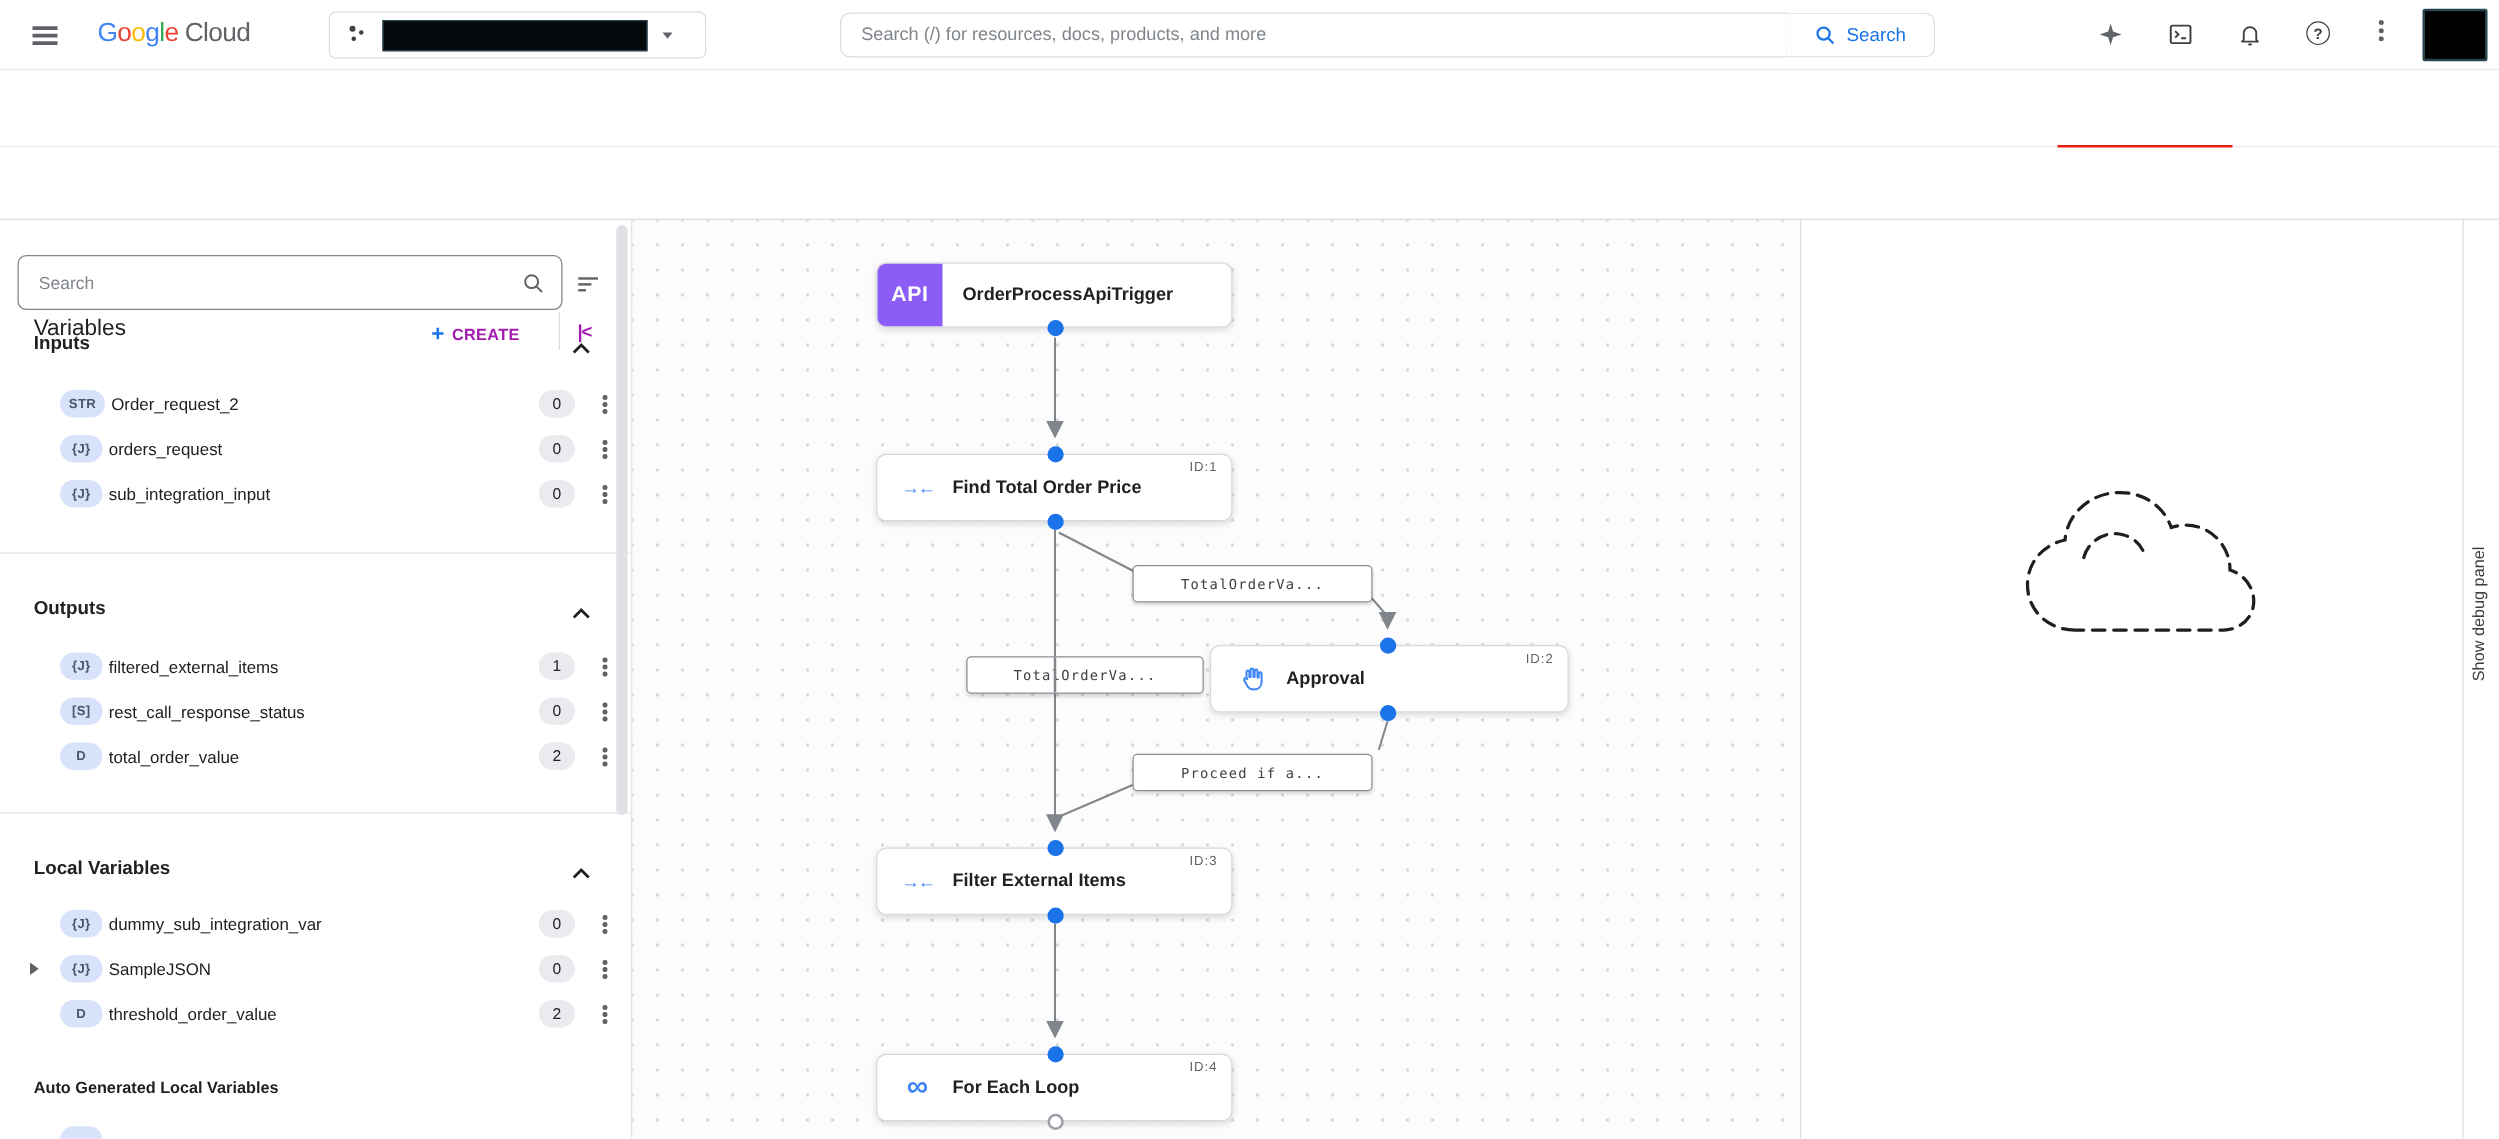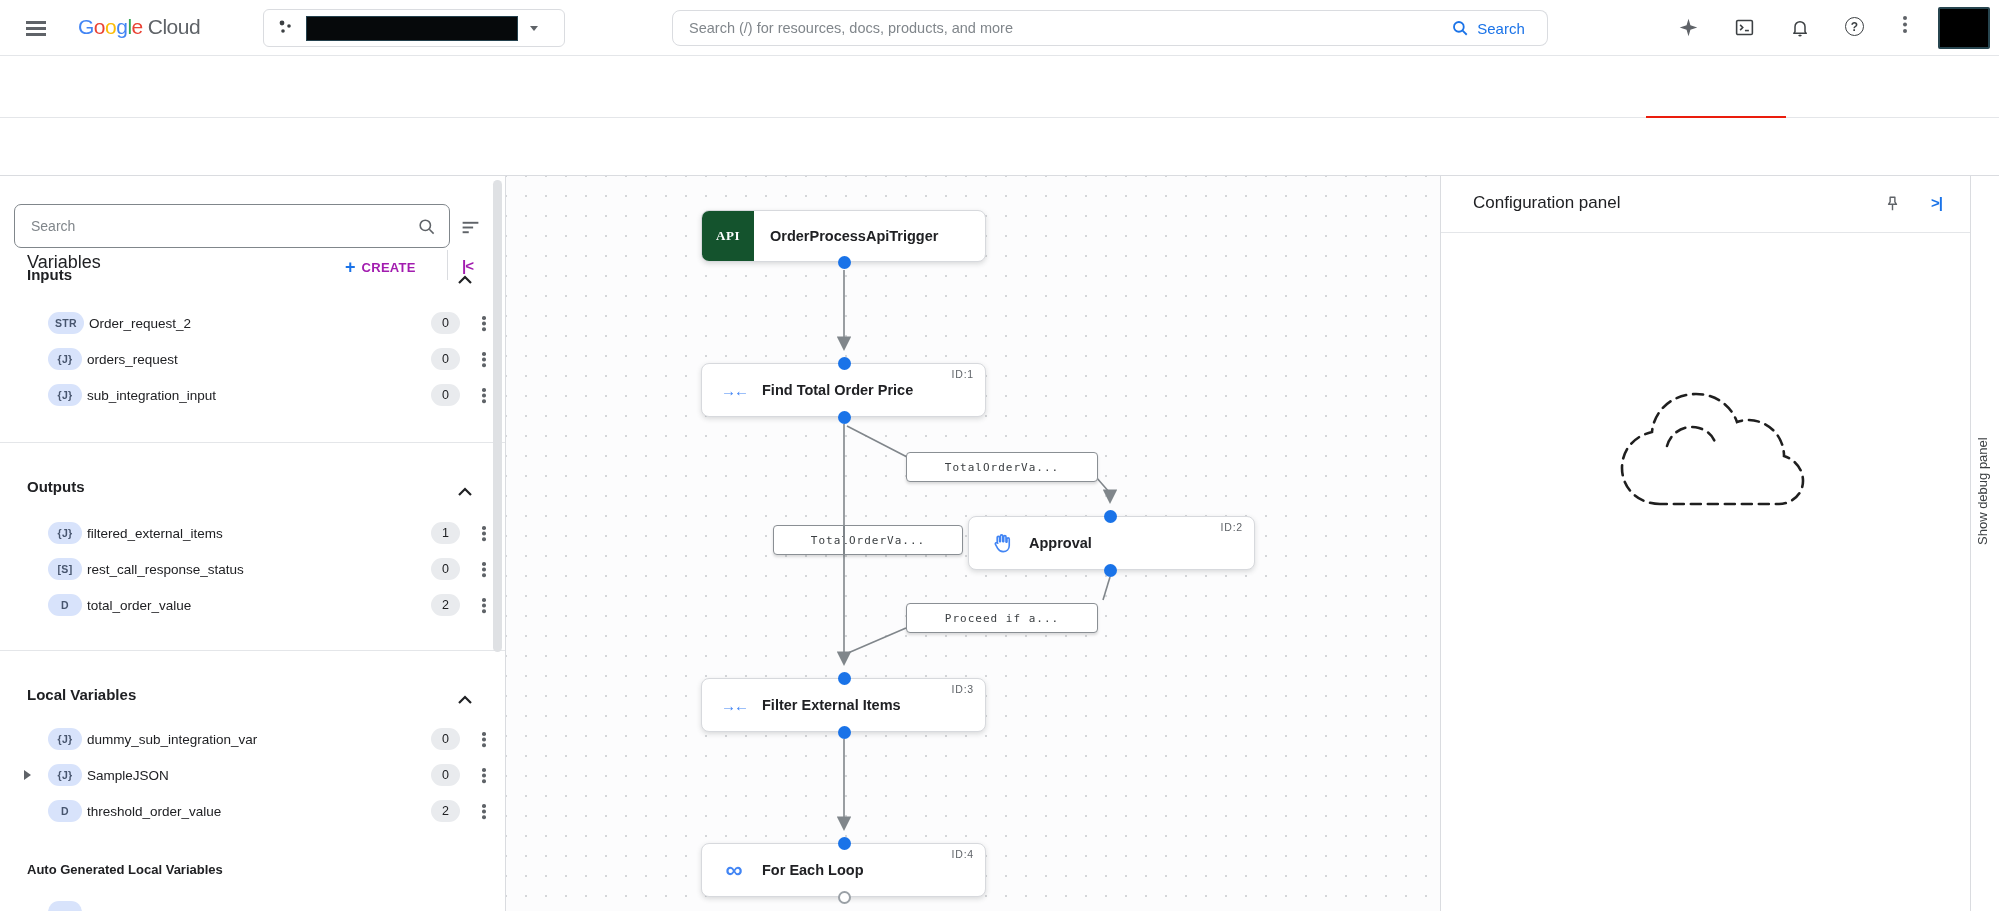--- a/index.html
+++ b/index.html
@@ -58,21 +58,21 @@
   .vcount{min-width:29px;height:22px;padding:0 8px;border-radius:11px;background:#e9ebee;color:#202124;font-size:12.5px;display:inline-flex;align-items:center;justify-content:center;margin-right:16px}
   .mdwrap{width:16px;height:18px;display:flex;align-items:flex-start;justify-content:center;padding-top:2px}
   .mdots{display:inline-block;width:3.6px;height:3.6px;border-radius:50%;background:#5f6368;box-shadow:0 5.6px 0 #5f6368,0 11.2px 0 #5f6368}
   .sb-div{position:absolute;left:0;width:505px;height:1px;background:#e4e6e9}
   .expander{position:absolute;left:24px;width:0;height:0;border-top:5px solid transparent;border-bottom:5px solid transparent;border-left:7px solid #5f6368}
   .scrollbar{position:absolute;left:493px;top:180px;width:9px;height:472px;background:#dfe1e4;border-radius:5px}
   
   .canvas{position:absolute;left:506px;top:176px;width:934px;height:735px;background-color:#fcfcfd;background-image:radial-gradient(#d4d6d9 1.1px,transparent 1.3px);background-size:20px 20px;background-position:10px 10px;overflow:hidden}
   .node{position:absolute;width:285px;height:54px;background:#fff;border:1px solid #d7d9dd;border-radius:8px;box-shadow:0 2px 5px rgba(60,64,67,.18);display:flex;align-items:center;cursor:pointer}
   .node-id{position:absolute;top:4px;right:11px;font-size:10.5px;color:#5f6368;letter-spacing:.8px}
-  .api-block{width:52px;height:100%;background:#14532d;border-radius:7px 0 0 7px;color:#fff;display:flex;align-items:center;justify-content:center;font-family:Liberation Serif, serif;font-weight:bold;font-size:13px;letter-spacing:.5px}
+  .api-block{width:52px;height:100%;background:#8b5cf6;border-radius:7px 0 0 7px;color:#fff;display:flex;align-items:center;justify-content:center;font-family:Liberation Sans, sans-serif;font-weight:bold;font-size:17px;letter-spacing:.5px}
   .nicon{margin-left:16px;width:32px;color:#4285f4;font-weight:bold;font-size:15px;letter-spacing:-2px;display:flex;align-items:center;justify-content:center}
   .nicon.loop{font-size:24px;letter-spacing:0}
   .ntitle{margin-left:12px;font-size:14.5px;font-weight:bold;color:#202124}
   .elabel{position:absolute;height:30px;background:#fff;border:1px solid #8a8f94;border-radius:4px;display:flex;align-items:center;justify-content:center;font-family:"DejaVu Sans Mono",monospace;font-size:11px;letter-spacing:1px;color:#3c4043;box-shadow:0 2px 3px rgba(0,0,0,.14);cursor:pointer}
   .cdot{position:absolute;width:13px;height:13px;border-radius:50%;background:#1a73e8}
   .cdot.hollow{background:#fff;border:2px solid #9aa0a6}
   .bline{position:absolute;left:337px;top:350px;width:2px;height:28px;background:#80868b}
   
   .config{position:absolute;left:1440px;top:176px;width:530px;height:735px;background:#fff;border-left:1px solid #dadce0}
   .cfg-head{position:absolute;left:0;top:0;width:530px;height:57px;border-bottom:1px solid #e4e6e9}
@@ -429,30 +429,20 @@
     <span class="cdot" style="left:331.5px;top:234.5px"></span>
     <span class="cdot" style="left:597.5px;top:333.5px"></span>
     <span class="cdot" style="left:597.5px;top:387.5px"></span>
     <span class="cdot" style="left:331.5px;top:495.5px"></span>
     <span class="cdot" style="left:331.5px;top:549.5px"></span>
     <span class="cdot" style="left:331.5px;top:660.5px"></span>
     <span class="cdot hollow" style="left:331.5px;top:714.5px"></span>
   </div>
 
   <div class="config">
-    <div class="cfg-head">
-      <span class="cfg-title">Configuration panel</span>
-      <span class="abs" style="left:442px;top:17px;cursor:pointer">
-        <svg width="19" height="21" viewBox="0 0 24 24" fill="none" stroke="#5f6368" stroke-width="1.8" stroke-linejoin="round">
-            <path d="M9 4h6v6l2 3H7l2-3z"></path>
-            <line x1="12" y1="13" x2="12" y2="20.5"></line>
-          </svg>
-      </span>
-      <span class="cfg-collapse">&gt;|</span>
-    </div>
     <svg width="200" height="140" viewBox="0 0 200 140" style="position:absolute;left:168px;top:204px">
       <g fill="none" stroke="#1f1f1f" stroke-width="2.6" stroke-dasharray="10 7" stroke-linecap="round">
         <path d="M51 124 C 29 124 13 108 13 88 C 13 70 25 56 43 52 C 45 30 64 14 87 14 C 106 14 122 25 128 42 C 131 41 135 40 139 40 C 159 40 175 56 175 76 C 187 80 194 90 194 101 C 194 114 183 124 170 124 Z"></path>
         <path d="M58 66 C 62 52 76 44 90 48 C 99 50.5 105 57 107 65"></path>
       </g>
     </svg>
   </div>
 
   <div class="rail"></div>
   <span class="rail-label">Show debug panel</span>

